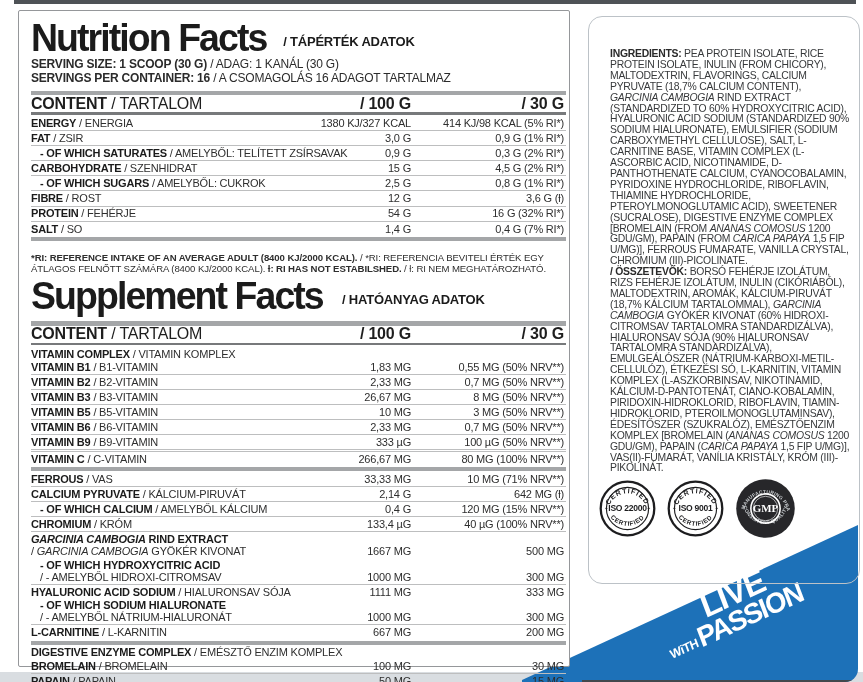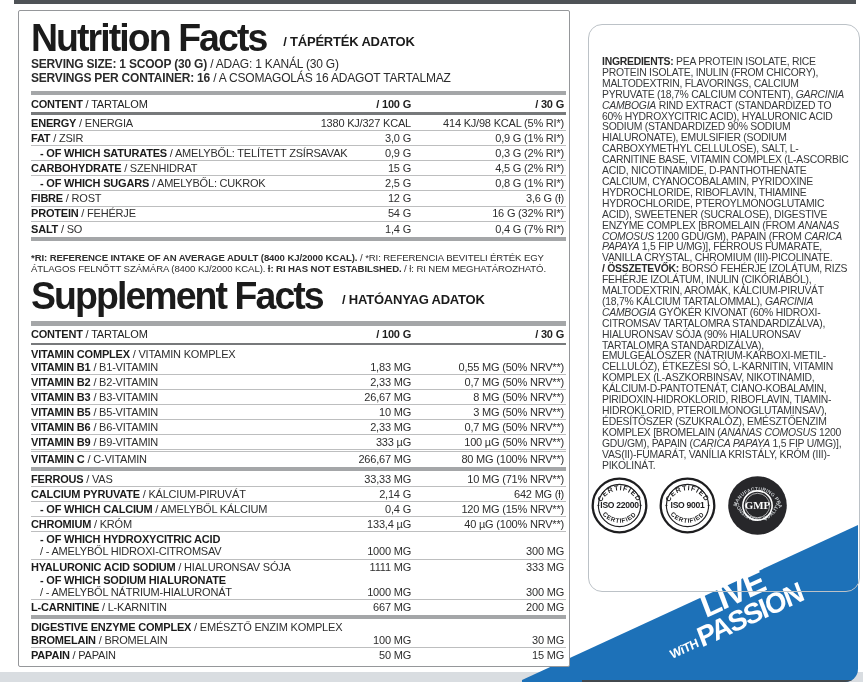--- a/index.html
+++ b/index.html
@@ -15,37 +15,37 @@
   #facts-box{position:absolute;left:18px;top:10px;width:552px;height:657px;box-sizing:border-box;
              background:#fff;border:1.5px solid #95979a;border-radius:2px;z-index:6;
              padding:5px 3px 0 12px;letter-spacing:-0.2px;}
   .bigtitle{font-size:39px;line-height:40px;font-weight:bold;letter-spacing:-2px;color:#1b1b1b;
             display:inline-block;transform:scaleX(0.96);transform-origin:left bottom;}
   .subtitle{font-size:13px;font-weight:bold;margin-left:7px;position:relative;top:-5px;color:#1b1b1b;}
   .titleline{margin-top:2px;white-space:nowrap;}
   .serving{font-size:12px;line-height:13.8px;color:#2b2b2b;}
   .bar-top{height:4.5px;background:#a4a6a8;margin-top:5px;}
   .bar-mid{height:2.5px;background:#77797b;margin-bottom:2px;}
-  .thead{position:relative;font-size:11px;line-height:14px;padding:1.5px 0;color:#1e1e1e;}
+  .thead{position:relative;font-size:16px;line-height:14px;padding:1.5px 0;color:#1e1e1e;}
   .thead .col100{position:absolute;right:155px;bottom:1.5px;font-weight:bold;}
   .thead .col30{position:absolute;right:2px;bottom:1.5px;font-weight:bold;margin-top:12px;}
   .trow{position:relative;padding:0.4px 0;}
   .trow.indent .tline{padding-left:9px;}
   .tline{font-size:11px;line-height:12.3px;color:#2e2e2e;white-space:nowrap;}
   .tline .b{color:#1b1b1b;}
   .vcol{position:absolute;bottom:0.4px;font-size:11px;line-height:12.3px;color:#2e2e2e;white-space:nowrap;}
   .v100{right:155px;}
   .v30{right:2px;}
   .sep-thin{height:1px;background:#bdbebf;margin:0.5px 0;}
   .sep-thick{height:4px;background:#a4a6a8;margin:1.5px 0;}
   .footnote{font-size:9.6px;line-height:10.8px;margin:12px 0 2px 0;color:#2e2e2e;letter-spacing:-0.1px;}
 
   
-  #ingredients-panel{position:absolute;left:588px;top:24px;width:272px;height:568px;box-sizing:border-box;
-                     border:1.5px solid #bcc2c7;border-radius:14px;background:transparent;z-index:5;}
+  #ingredients-panel{position:absolute;left:588px;top:16px;width:272px;height:568px;box-sizing:border-box;
+                     border:1.5px solid #bcc2c7;border-radius:14px;background:transparent;z-index:5;padding-left:8px;}
   #ingredients-text{padding:32px 8px 0 13px;font-size:10.4px;line-height:10.9px;letter-spacing:-0.25px;
                     color:#37393b;}
   #ingredients-text .b{color:#2a2a2a;}
   #badges{display:flex;align-items:center;gap:11px;margin:4px 0 0 2px;position:relative;z-index:6;}
 
   
   #wedge-wrap{position:absolute;left:522px;top:518px;width:336px;height:164px;overflow:hidden;
               border-radius:0 0 13px 0;z-index:4;}
   #wedge{position:absolute;left:0;top:0;right:0;bottom:0;background:var(--blue,#1d71b8);
          clip-path:polygon(0% 98.8%, 100% 4.3%, 100% 100%, 0% 100%);}
@@ -260,20 +260,28 @@
         </div>
         <div class="sep-thin"></div>
         <div class="trow">
           <div class="tname">
             <div class="tline"><span class="b">CHROMIUM</span><span> / KRÓM</span></div>
           </div>
           <span class="vcol v100">133,4 µG</span>
           <span class="vcol v30">40 µG (100% NRV**)</span>
         </div>
         <div class="sep-thin"></div>
+        <div class="trow">
+          <div class="tname">
+            <div class="tline"><span class="b i">GARCINIA CAMBOGIA</span><span class="b"> RIND EXTRACT</span></div>
+            <div class="tline"><span>/ </span><span class="i">GARCINIA CAMBOGIA</span><span> GYÖKÉR KIVONAT</span></div>
+          </div>
+          <span class="vcol v100">1667 MG</span>
+          <span class="vcol v30">500 MG</span>
+        </div>
         <div class="trow indent">
           <div class="tname">
             <div class="tline"><span class="b">- OF WHICH HYDROXYCITRIC ACID</span></div>
             <div class="tline"><span>/ - AMELYBŐL HIDROXI-CITROMSAV</span></div>
           </div>
           <span class="vcol v100">1000 MG</span>
           <span class="vcol v30">300 MG</span>
         </div>
         <div class="sep-thin"></div>
         <div class="trow">

